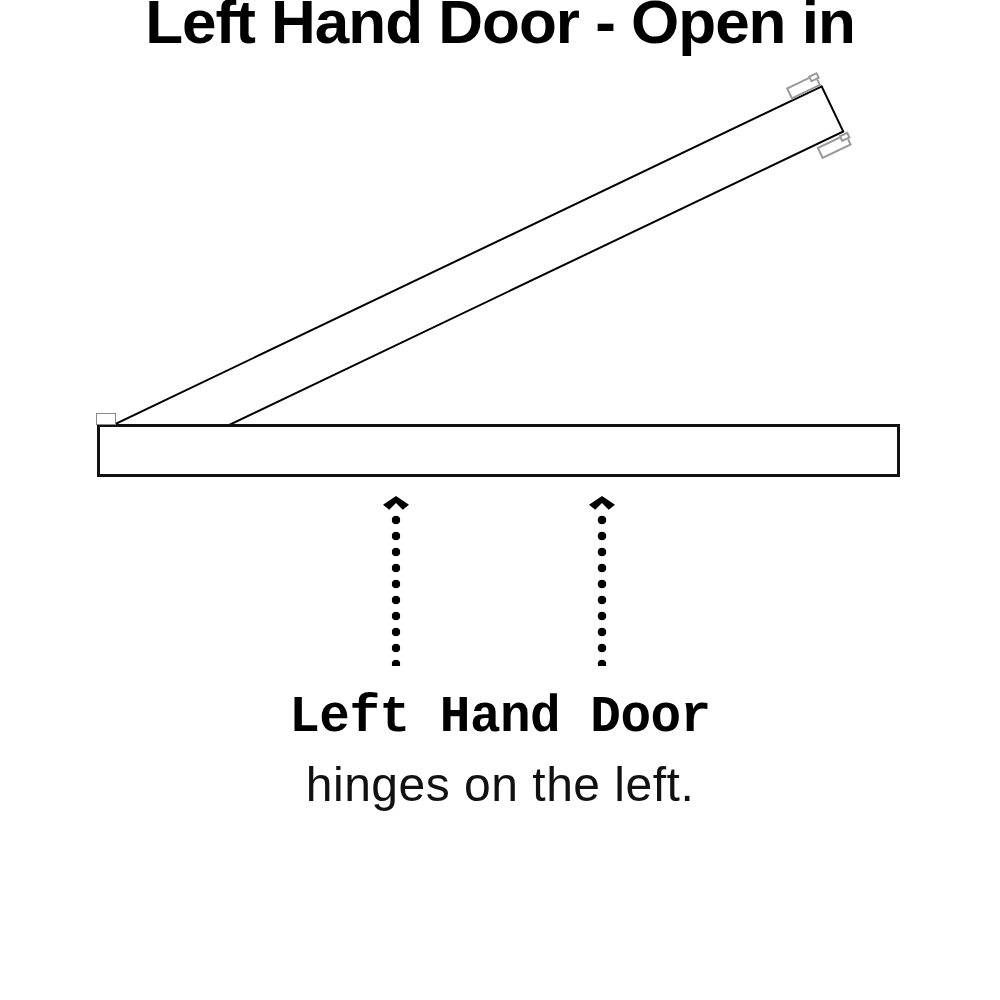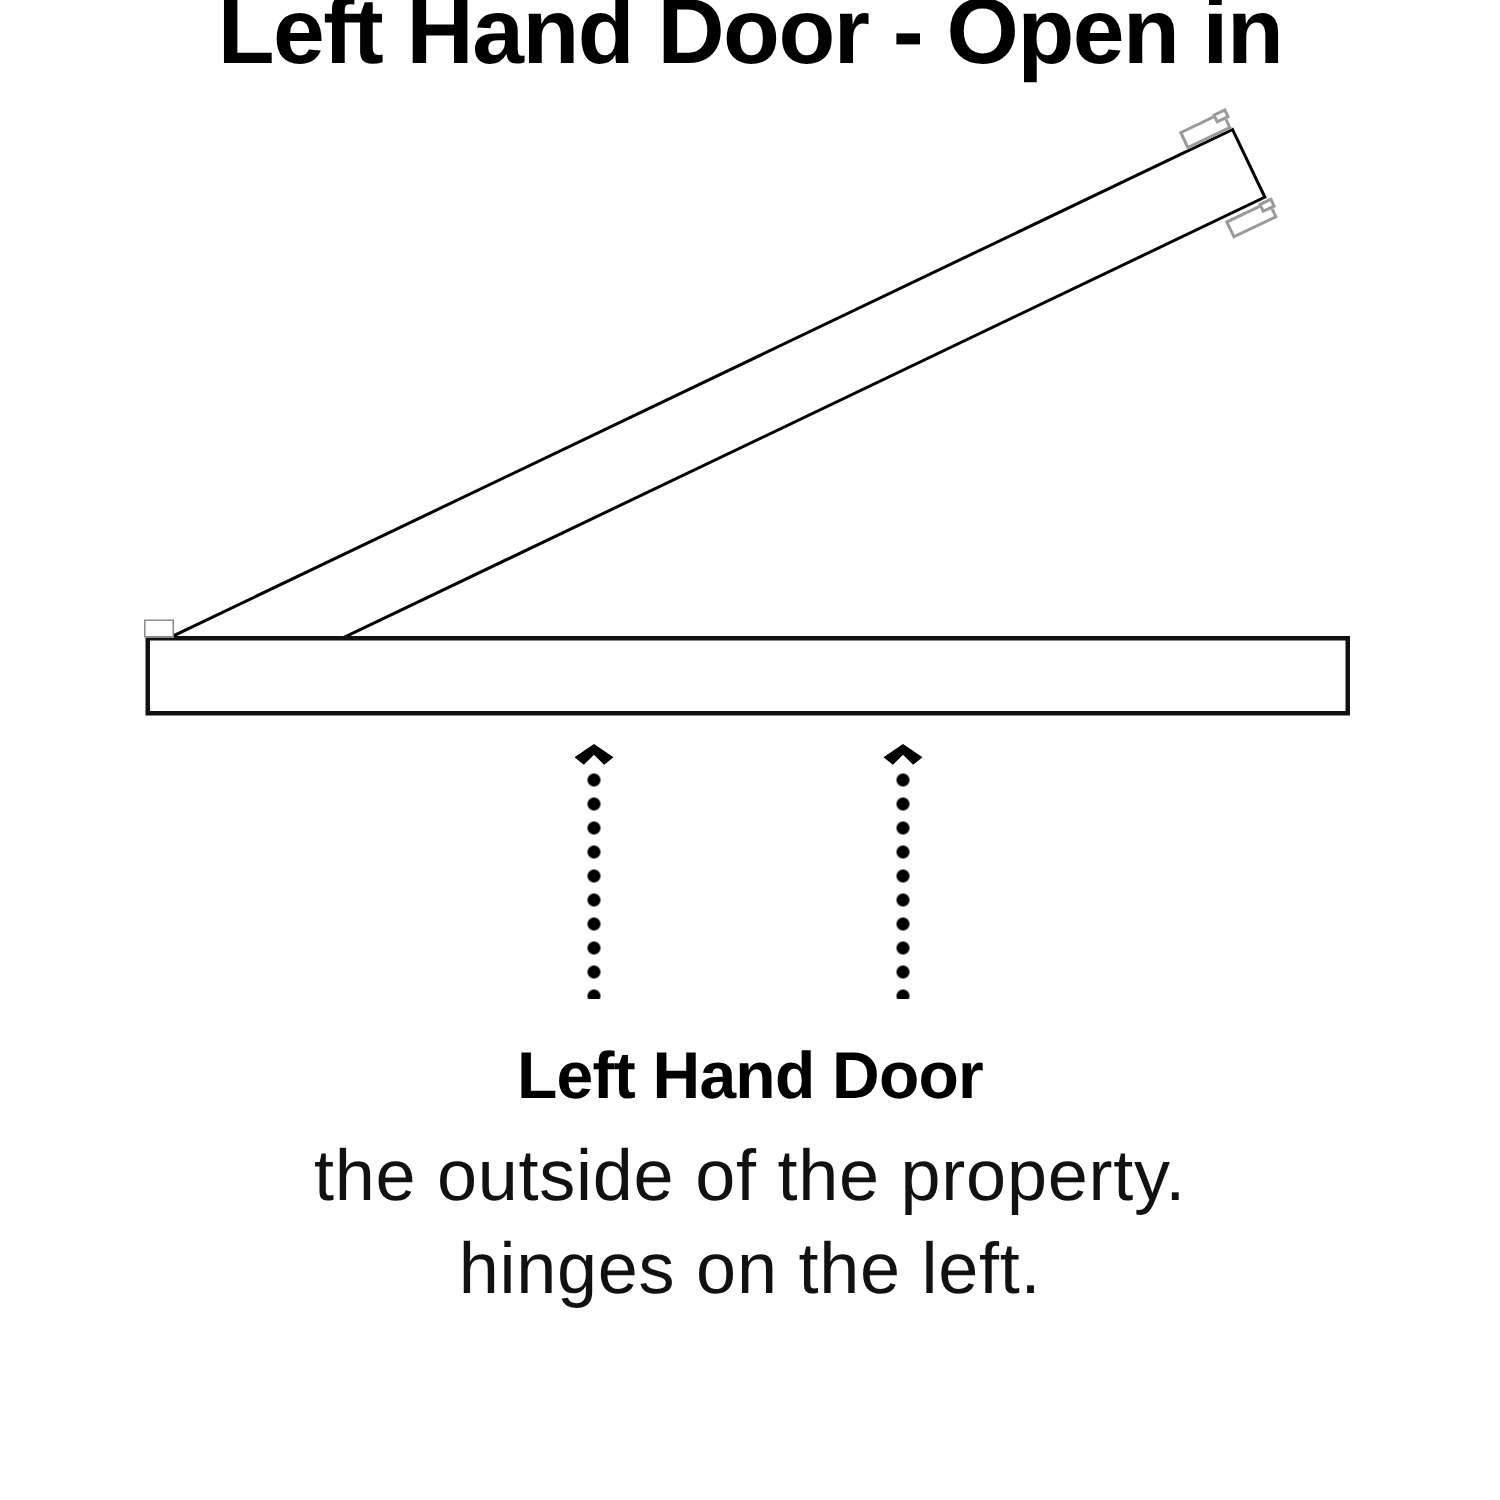--- a/index.html
+++ b/index.html
@@ -29,24 +29,25 @@
     font-weight: 800;
     letter-spacing: -1px;
     white-space: nowrap;
   }
   .caption-heading {
     position: absolute;
     top: 692px;
     left: 0;
     width: 1000px;
     text-align: center;
-    font-size: 44px;
+    font-size: 51px;
     line-height: 52px;
     font-weight: 800;
     letter-spacing: -0.5px;
+    font-family: Liberation Mono, monospace;
   }
   .caption-body {
     position: absolute;
     top: 754px;
     left: 0;
     width: 1000px;
     text-align: center;
     font-size: 48px;
     line-height: 62px;
     font-weight: 300;
@@ -169,17 +170,16 @@
     <div class="arrow arrow-right">
       <div class="chevron"></div>
       <div class="dots"></div>
     </div>
 
   </div>
 
   <div class="caption-heading">Left Hand Door</div>
 
   <div class="caption-body">
-    <div>the outside of the property.</div>
     <div>hinges on the left.</div>
   </div>
 
 </div>
 
 </body></html>

